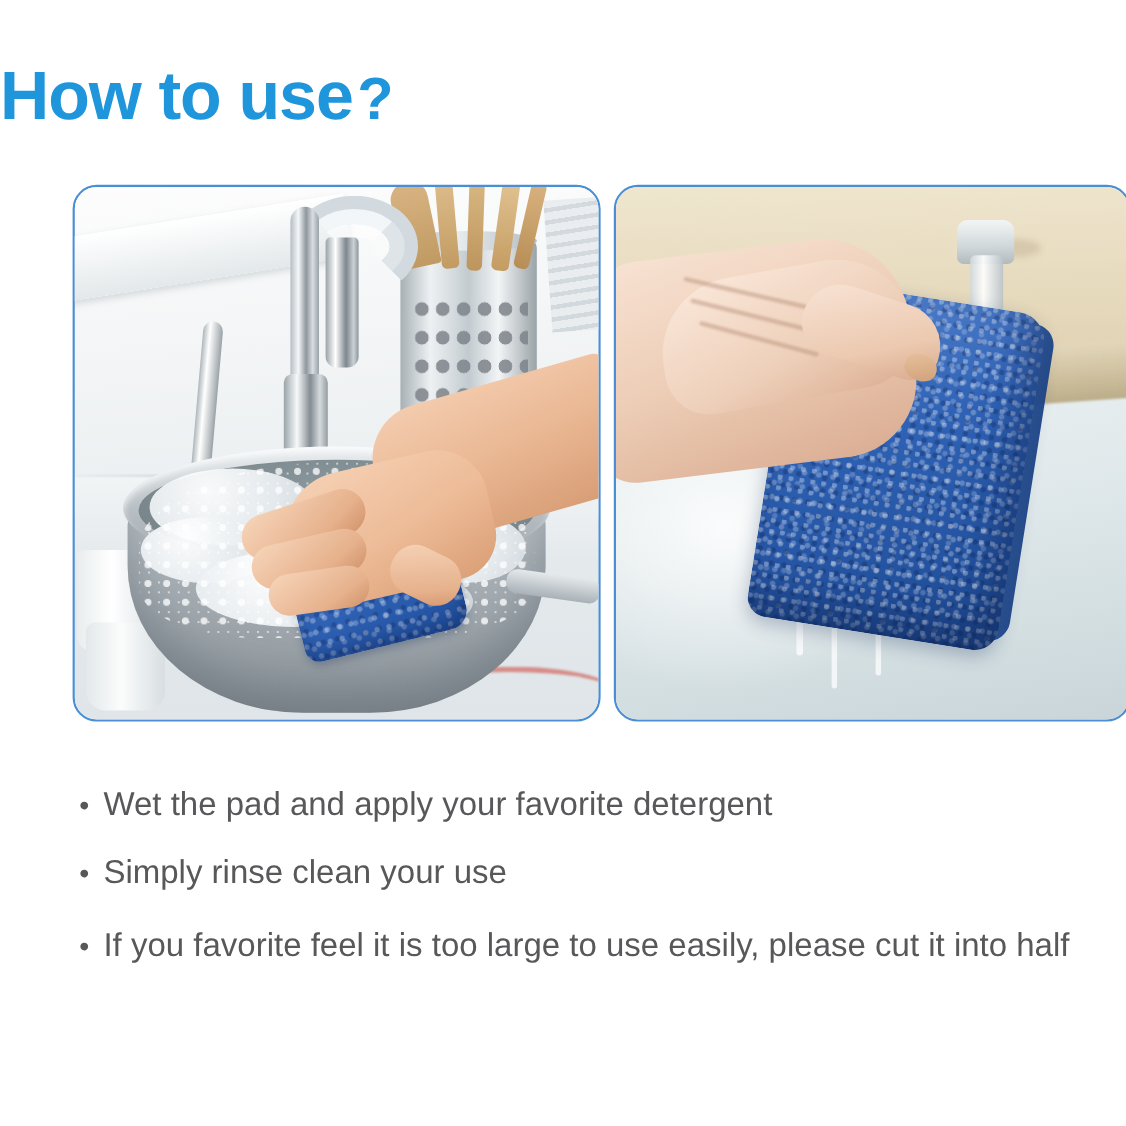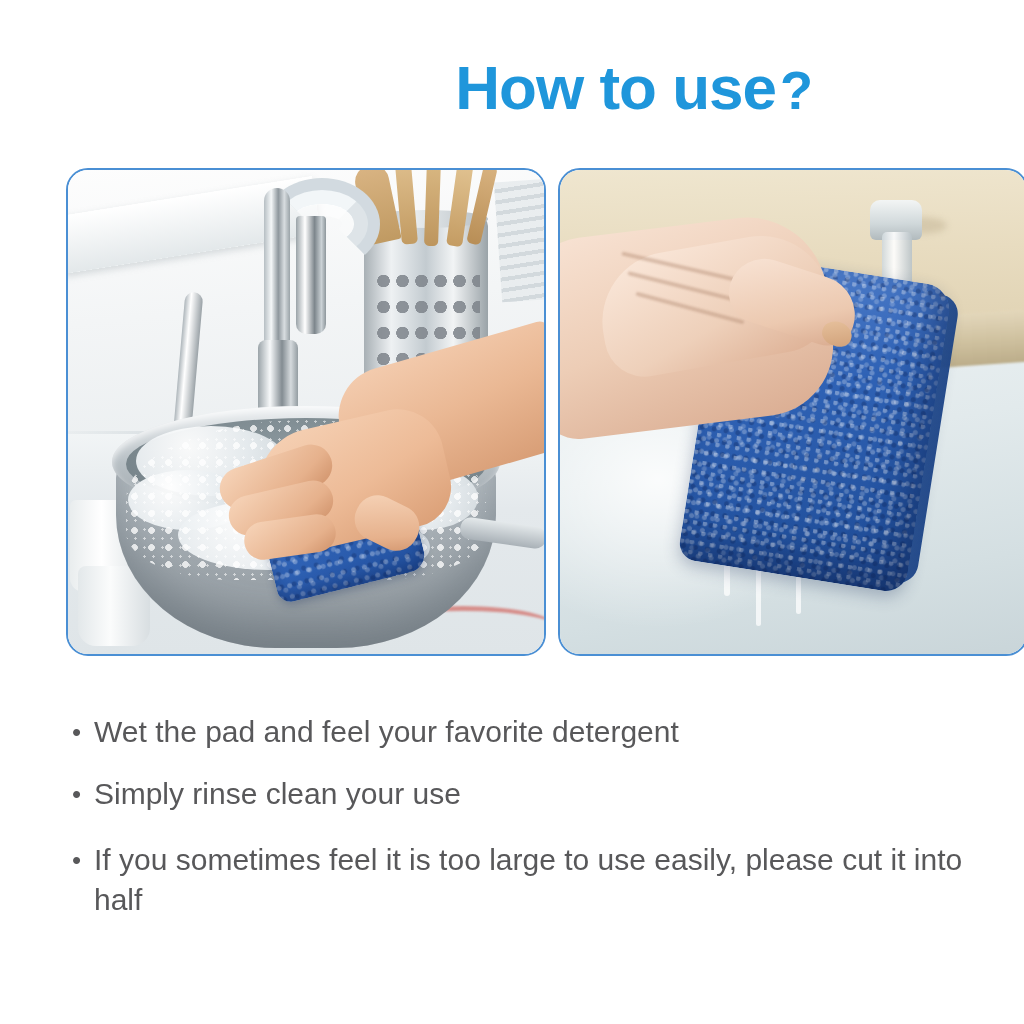--- a/index.html
+++ b/index.html
@@ -14,21 +14,21 @@
     overflow: hidden;
     position: relative;
   }
 
   
   .title-wrap {
     position: absolute;
     left: 0;
     top: 52px;
     width: 813px;
-    text-align: right;
+    text-align: left;
     white-space: nowrap;
   }
   .title-main {
     font-size: 62px;
     font-weight: bold;
     color: #1f96db;
     letter-spacing: -1px;
     vertical-align: baseline;
   }
   .title-qmark {
@@ -523,26 +523,26 @@
     <div class="r-fold rf3"></div>
     <div class="r-thumb"></div>
     <div class="r-nail"></div>
   </div>
 </div>
 
 <div class="bullets">
 
   <div class="bullet-item b-gap1">
     <span class="bullet-dot">•</span>
-    <span class="bullet-text">Wet the pad and feel your favorite detergent</span>
+    <span class="bullet-text">Wet the pad and apply your favorite detergent</span>
   </div>
 
   <div class="bullet-item b-gap2">
     <span class="bullet-dot">•</span>
     <span class="bullet-text">Simply rinse clean your use</span>
   </div>
 
   <div class="bullet-item">
     <span class="bullet-dot">•</span>
-    <span class="bullet-text wrap">If you sometimes feel it is too large to  use easily,  please cut it into half</span>
+    <span class="bullet-text wrap">If you favorite feel it is too large to  use easily,  please cut it into half</span>
   </div>
 
 </div>
 
 </body></html>

